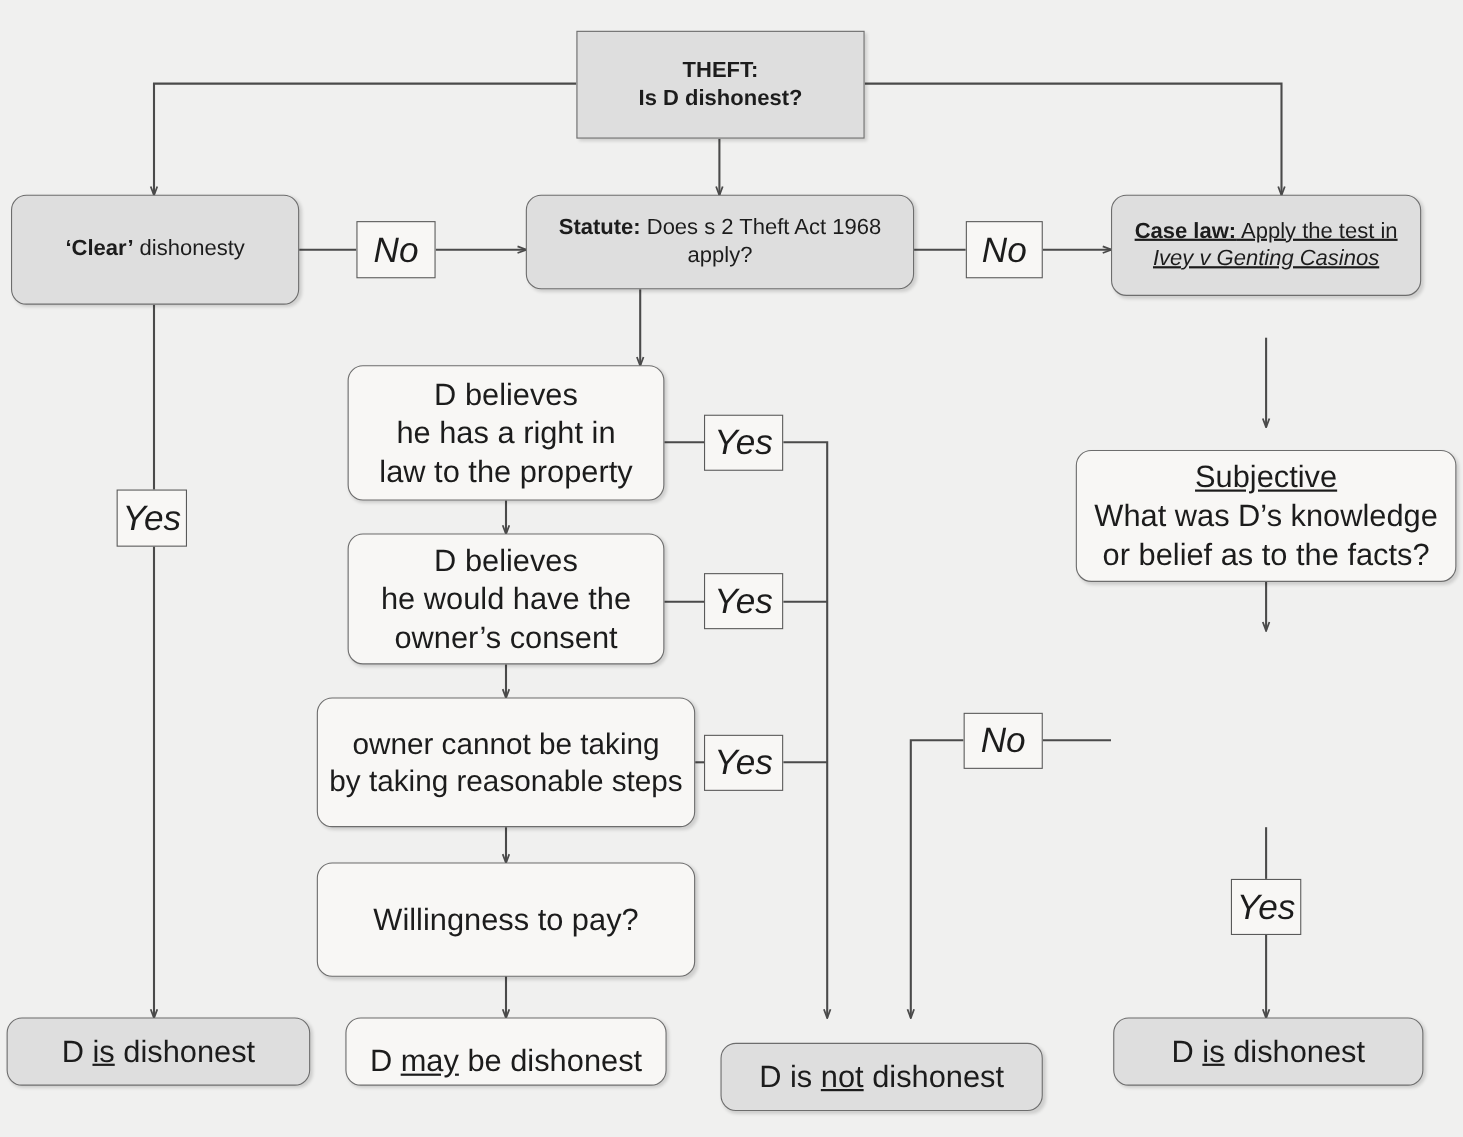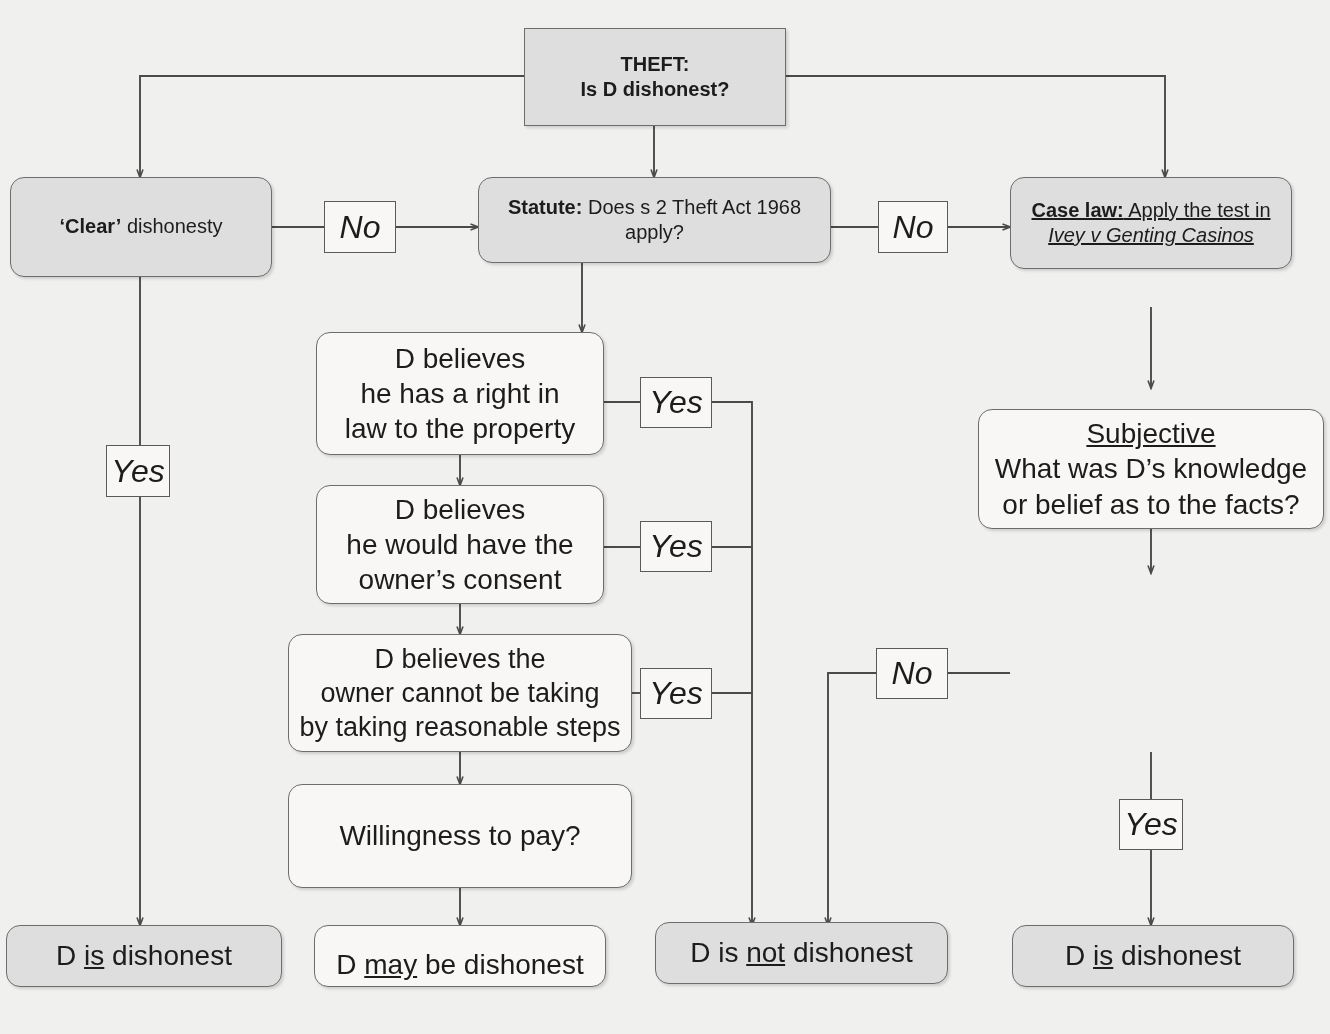--- a/index.html
+++ b/index.html
@@ -158,21 +158,20 @@
   <div class="node n-white rnd fs28" style="left:316px; top:485px; width:288px; height:119px;">
     <div class="txt">
       <div>D believes</div>
       <div>he would have the</div>
       <div>owner’s consent</div>
     </div>
   </div>
 
   <div class="node n-white rnd fs27" style="left:288px; top:634px; width:344px; height:118px;">
     <div class="txt">
-      <div>D believes the</div>
       <div>owner cannot be taking</div>
       <div>by taking reasonable steps</div>
     </div>
   </div>
 
   <div class="node n-white rnd fs28" style="left:288px; top:784px; width:344px; height:104px;">
     <div class="txt">
       <div>Willingness to pay?</div>
     </div>
   </div>
@@ -191,21 +190,21 @@
       <span>D </span><span class="u">is</span><span> dishonest</span>
     </div>
   </div>
 
   <div class="node n-white rnd fs28" style="left:314px; top:925px; width:292px; height:62px;align-items:flex-end;">
     <div class="txt">
       <span>D </span><span class="u">may</span><span> be dishonest</span>
     </div>
   </div>
 
-  <div class="node n-grey rnd fs28" style="left:655px; top:922px; width:293px; height:62px;">
+  <div class="node n-grey rnd fs28" style="left:655px; top:948px; width:293px; height:62px;">
     <div class="txt">
       <span>D is </span><span class="u">not</span><span> dishonest</span>
     </div>
   </div>
 
   <div class="node n-grey rnd fs28" style="left:1012px; top:925px; width:282px; height:62px;">
     <div class="txt">
       <span>D </span><span class="u">is</span><span> dishonest</span>
     </div>
   </div>

